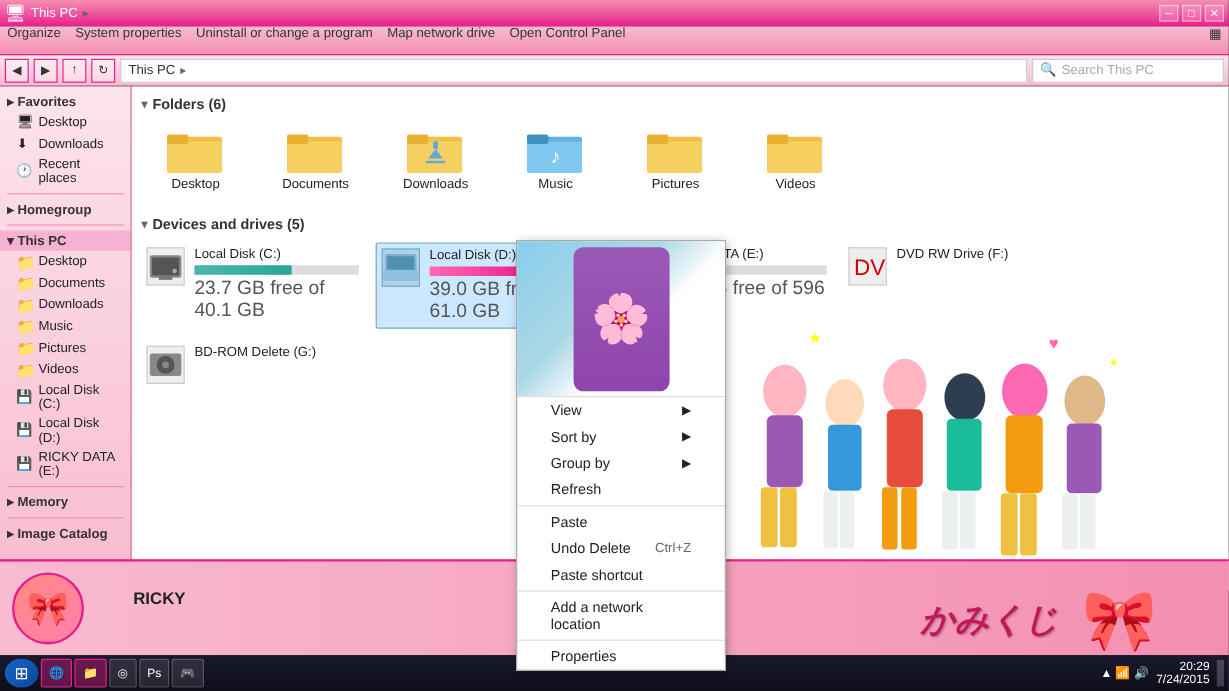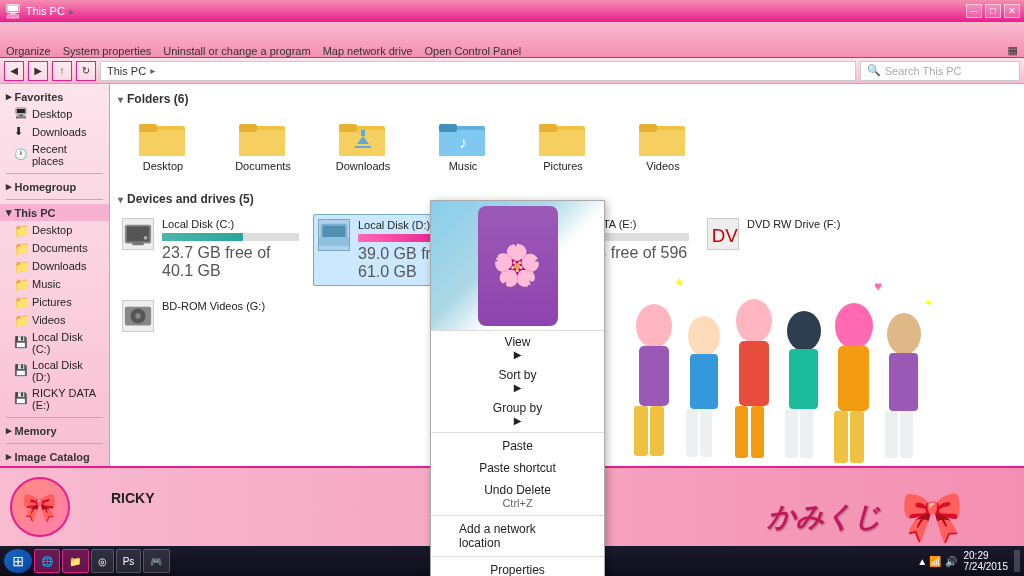--- a/index.html
+++ b/index.html
@@ -13,24 +13,24 @@
       align-items: center;
       padding: 0 4px;
       justify-content: space-between;
     }
     .titlebar-left { display: flex; align-items: center; gap: 4px; color: white; font-size: 11px; }
     .titlebar-controls { display: flex; gap: 2px; }
     .titlebar-btn { width: 16px; height: 14px; border: 1px solid rgba(255,255,255,0.5); background: rgba(255,255,255,0.2); color: white; font-size: 9px; display: flex; align-items: center; justify-content: center; cursor: pointer; }
 
     
     .toolbar {
-      height: 36px;
+      height: 24px;
       background: linear-gradient(to bottom, #f8bbd0, #f48fb1);
       display: flex;
-      align-items: flex-end;
+      align-items: flex-start;
       padding: 0 6px;
       gap: 12px;
       border-bottom: 1px solid #e91e8c;
     }
     .toolbar-btn { color: #333; font-size: 11px; cursor: pointer; white-space: nowrap; }
     .toolbar-right { margin-left: auto; display: flex; align-items: center; gap: 4px; }
 
     
     .addressbar {
       height: 26px;
@@ -94,21 +94,21 @@
       position: absolute;
       left: 430px;
       top: 200px;
       width: 175px;
       background: white;
       border: 1px solid #aaa;
       box-shadow: 2px 2px 8px rgba(0,0,0,0.3);
       z-index: 100;
       font-size: 12px;
     }
-    .ctx-item { padding: 4px 28px; cursor: pointer; color: #222; display: flex; justify-content: space-between; align-items: center; flex-direction: column; }
+    .ctx-item { padding: 4px 28px; cursor: pointer; color: #222; display: flex; justify-content: space-between; align-items: center; }
     .ctx-separator { height: 1px; background: #ddd; margin: 2px 0; }
     .ctx-arrow { font-size: 10px; }
     .ctx-shortcut { color: #666; font-size: 11px; }
 
     
     .statusbar {
       height: 80px;
       background: linear-gradient(to right, #f8bbd0, #f48fb1);
       border-top: 2px solid #e91e8c;
       display: flex;
@@ -132,21 +132,21 @@
       gap: 2px;
       position: absolute;
       bottom: 0;
       left: 0;
       right: 0;
     }
     .taskbar-start { width: 28px; height: 24px; background: linear-gradient(135deg, #1565c0, #0d47a1); border-radius: 50%; display: flex; align-items: center; justify-content: center; color: white; font-size: 14px; cursor: pointer; }
     .taskbar-btn { height: 24px; padding: 0 6px; background: rgba(255,255,255,0.1); border: 1px solid rgba(255,255,255,0.2); color: white; font-size: 10px; display: flex; align-items: center; cursor: pointer; gap: 3px; border-radius: 2px; }
     .taskbar-active { background: rgba(233,30,140,0.4); border-color: #e91e8c; }
     .taskbar-right { margin-left: auto; display: flex; align-items: center; gap: 6px; color: white; font-size: 10px; }
-    .taskbar-clock { }
+    .taskbar-clock { text-align: right; }
 
     
     .anime-chars {
       position: absolute;
       right: 0;
       bottom: 30px;
       width: 400px;
       height: 320px;
       display: flex;
       align-items: flex-end;
@@ -430,21 +430,21 @@
 
       <div class="drive-item">
         <div class="drive-icon-img">
           <svg width="32" height="28" viewBox="0 0 32 28">
             <rect x="2" y="4" width="28" height="20" rx="2" fill="#888"></rect>
             <circle cx="16" cy="14" r="8" fill="#555"></circle>
             <circle cx="16" cy="14" r="3" fill="#888"></circle>
           </svg>
         </div>
         <div class="drive-item-info">
-          <div class="drive-label">BD-ROM Videos (G:)</div>
+          <div class="drive-label">BD-ROM Delete (G:)</div>
         </div>
       </div>
     </div>
   </div>
 </div>
 
 <div class="context-menu">
   <div style="height:130px; background: linear-gradient(135deg, #87ceeb 0%, #add8e6 40%, #fff 60%); display:flex; align-items:center; justify-content:center; overflow:hidden; border-bottom:1px solid #ddd;">
     <div style="width:80px;height:120px;background:linear-gradient(180deg,#9b59b6,#8e44ad);border-radius:8px;display:flex;align-items:center;justify-content:center;font-size:40px;">🌸</div>
   </div>
@@ -453,30 +453,33 @@
     <span class="ctx-arrow">▶</span>
   </div>
   <div class="ctx-item">
     <span>Sort by</span>
     <span class="ctx-arrow">▶</span>
   </div>
   <div class="ctx-item">
     <span>Group by</span>
     <span class="ctx-arrow">▶</span>
   </div>
+  <div class="ctx-item">
+    <span>Refresh</span>
+  </div>
   <div class="ctx-separator"></div>
   <div class="ctx-item">
     <span>Paste</span>
-  </div>
-  <div class="ctx-item">
-    <span>Paste shortcut</span>
   </div>
   <div class="ctx-item">
     <span>Undo Delete</span>
     <span class="ctx-shortcut">Ctrl+Z</span>
+  </div>
+  <div class="ctx-item">
+    <span>Paste shortcut</span>
   </div>
   <div class="ctx-separator"></div>
   <div class="ctx-item">
     <span>Add a network location</span>
   </div>
   <div class="ctx-separator"></div>
   <div class="ctx-item">
     <span>Properties</span>
   </div>
 </div>

